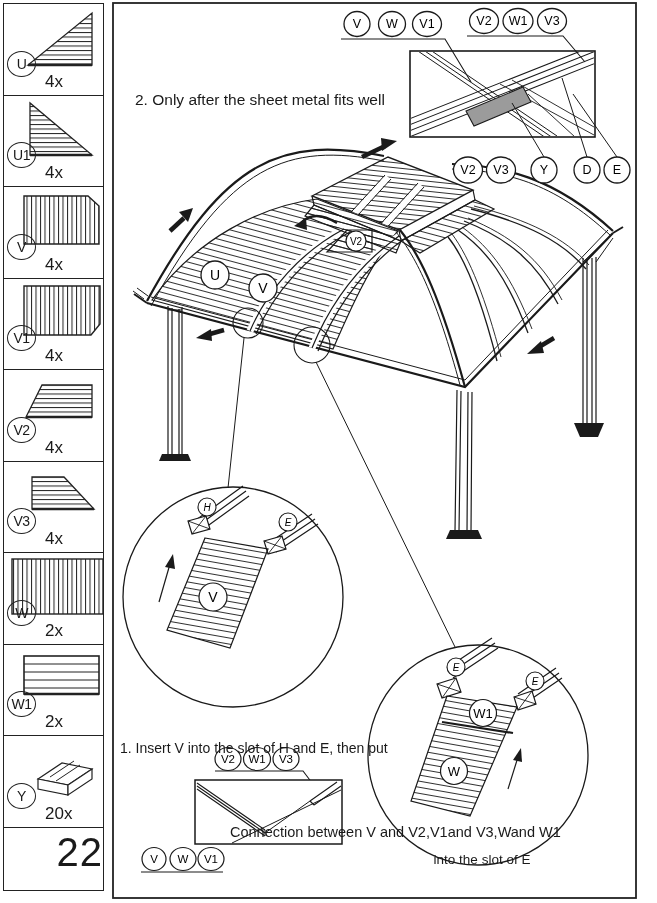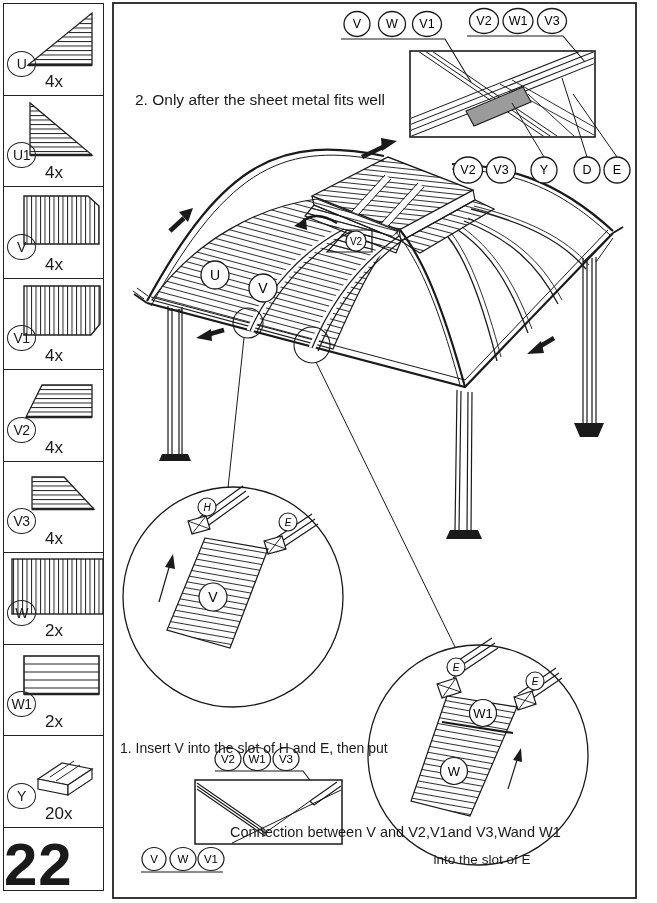--- a/index.html
+++ b/index.html
@@ -5,21 +5,21 @@
   html,body{margin:0;padding:0;background:#fff;}
   body{font-family:"Liberation Sans",sans-serif;color:#1a1a1a;}
   .page{position:relative;width:657px;height:903px;background:#fff;overflow:hidden;}
   svg{position:absolute;left:0;top:0;}
   .sidebar{position:absolute;left:3px;top:3px;width:101px;height:888px;border:1.6px solid #222;box-sizing:border-box;background:#fff;z-index:3;}
   .cell{position:relative;height:91.5px;box-sizing:border-box;border-bottom:1.6px solid #222;}
   .cell svg{position:absolute;left:0;top:1px;}
   .caprow{position:absolute;left:3px;bottom:3px;display:flex;align-items:center;}
   .badge{display:inline-block;min-width:27px;height:24px;line-height:24px;border:1.5px solid #222;border-radius:50%;text-align:center;font-size:14px;letter-spacing:-0.5px;}
   .qty{font-size:17px;margin-left:9px;margin-top:36px;}
-  .pagenum{font-size:60px;font-weight:700;text-align:left;padding-top:2px;letter-spacing:1px;}
+  .pagenum{font-size:40px;font-weight:400;text-align:right;padding-top:2px;letter-spacing:1px;}
   .txt{position:absolute;white-space:pre;z-index:4;}
   .step2{left:135px;top:47px;font-size:15.5px;line-height:21px;}
   .step1{left:120px;top:700px;font-size:14px;line-height:19.5px;}
   .join{left:393px;top:817px;width:178px;text-align:center;font-size:13.5px;line-height:17px;white-space:pre;}
   .caption{left:230px;top:824px;width:390px;font-size:14.5px;}
   .artline{stroke:#1a1a1a;fill:none;}
 </style>
 </head>
 <body>
 

